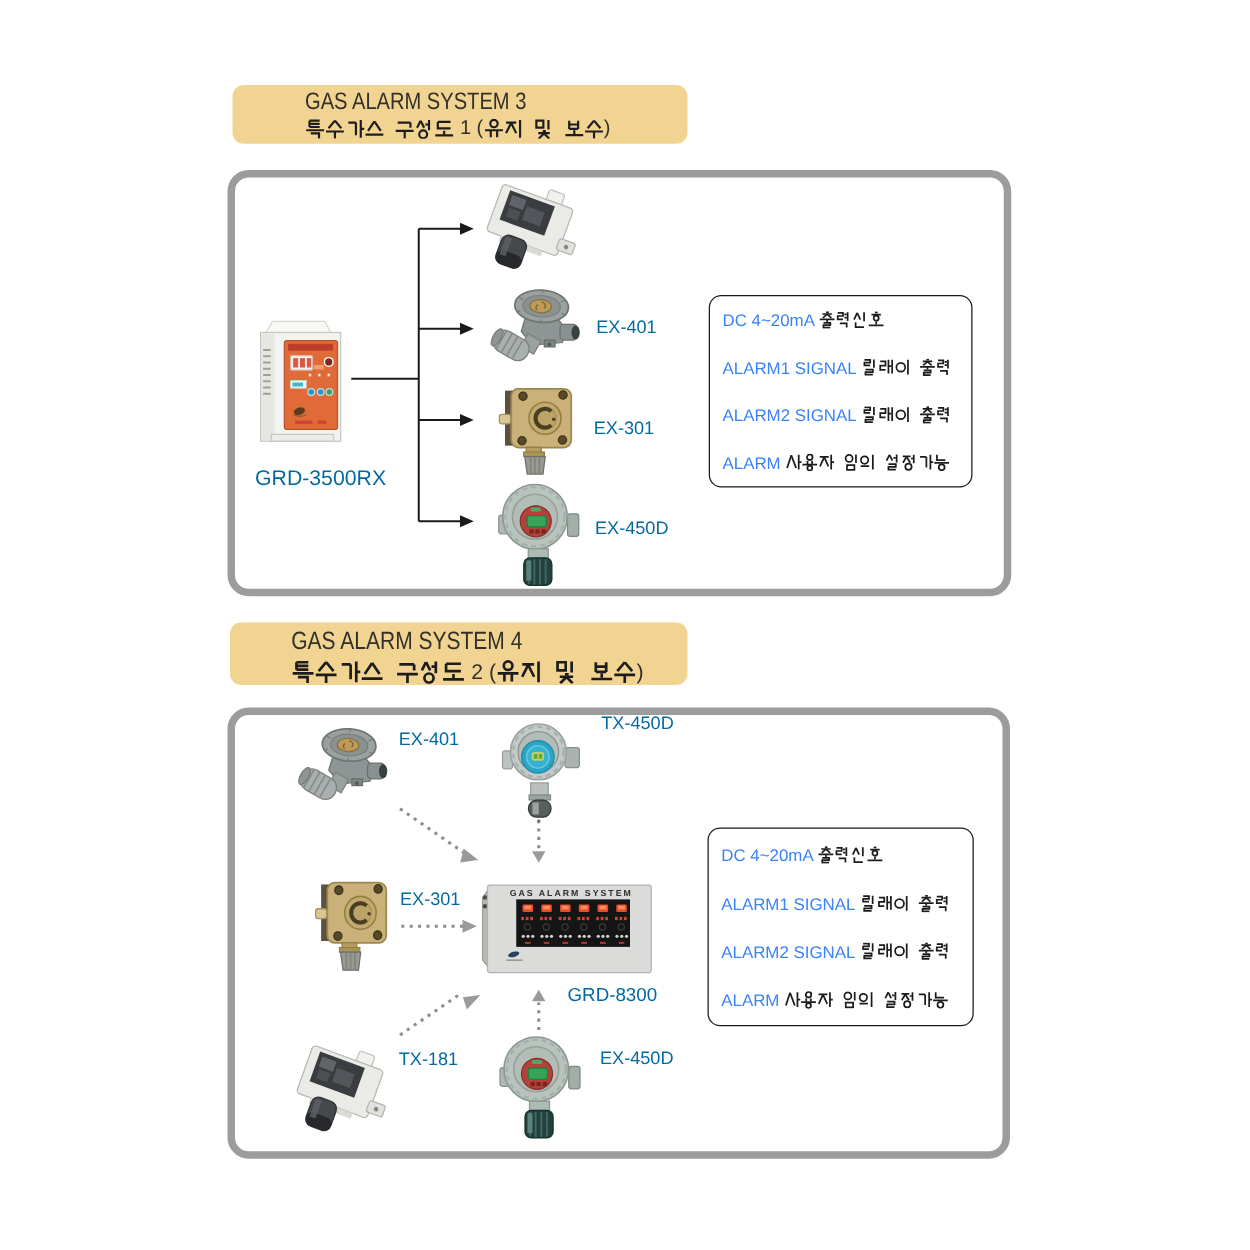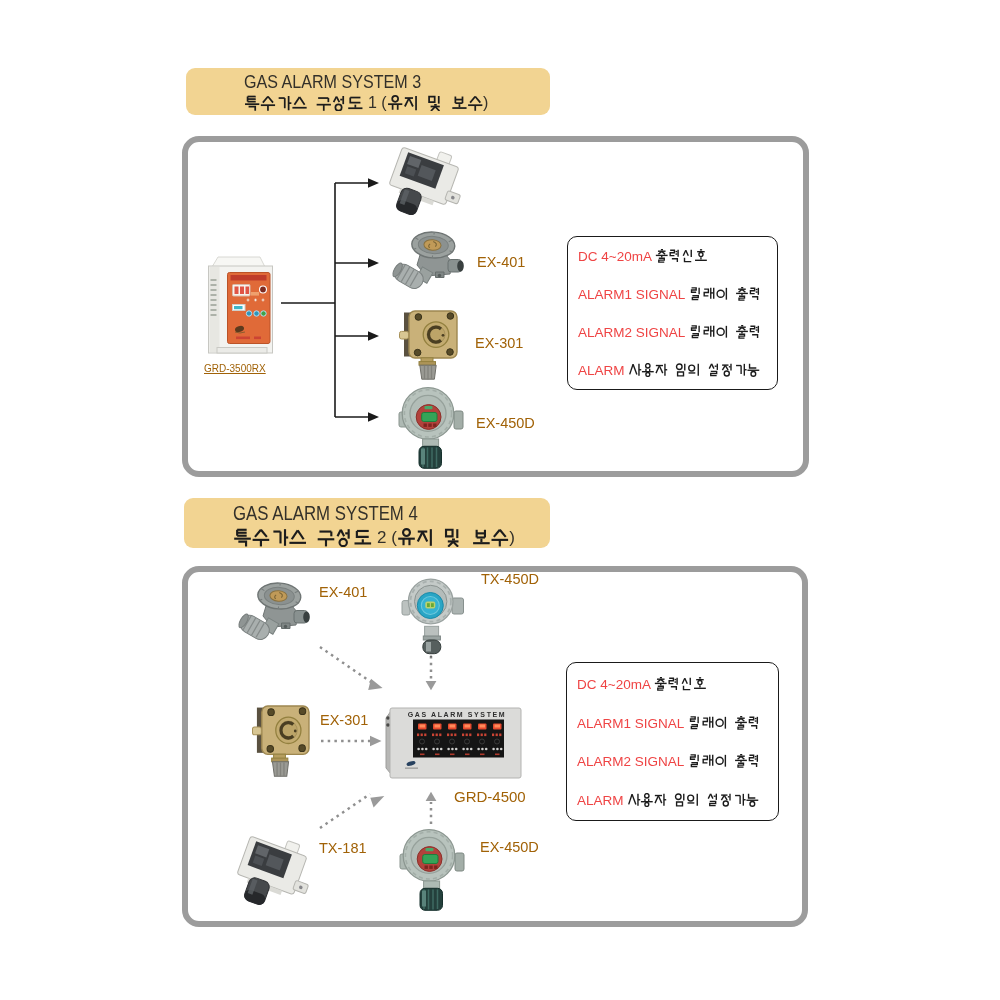--- a/index.html
+++ b/index.html
@@ -1,17 +1,17 @@
 <!DOCTYPE html>
 <html><head><meta charset="utf-8"><style>
 html,body{margin:0;padding:0;width:1000px;height:1000px;background:#fff;font-family:"Liberation Sans",sans-serif;}
 .abs{position:absolute;}
 svg.abs{filter:blur(0.35px);}
-.flexrow{position:absolute;display:flex;align-items:center;white-space:pre;color:#ef4444;}
-.lbl{position:absolute;white-space:pre;color:#a16207;}
+.flexrow{position:absolute;display:flex;align-items:center;white-space:pre;color:#3b82f6;}
+.lbl{position:absolute;white-space:pre;color:#0369a1;}
 .tbox{position:absolute;border:1.6px solid #1a1a1a;border-radius:10px;background:#fff;}
 .ybox{position:absolute;background:#f2d492;border-radius:9px;}
 .grect{position:absolute;border:6px solid #9c9c9c;border-radius:17px;background:#fff;}
 </style></head><body>
 <svg width="0" height="0" style="position:absolute">
     <defs>
       <symbol id="kteuk" viewBox="0 0 16 16" overflow="visible">
         <path d="M3.5 1.5h8"></path>
         <path d="M3.5 4h8"></path>
         <path d="M3.5 6.5h8"></path>
@@ -238,30 +238,30 @@
       <path d="M431 824v-22"></path>
 </g>
 <g fill="#9a9a9a" stroke="none">
 <path d="M371 678.7l11.6 9.3-14.4 1.9z"></path>
 <path d="M425.6 681h10.8l-5.4 9.2z"></path>
 <path d="M370 735.8l11.5 5.2-11.5 5.2z"></path>
 <path d="M370.3 797.7l14-1.8-10.7 11.6z"></path>
 <path d="M425.6 801h10.8l-5.4-9.2z"></path>
 </g>
 </svg>
-<div class="lbl" style="left:204px;top:363px;font-size:10px;text-decoration:underline;">GRD-3500RX</div>
+<div class="lbl" style="left:204px;top:373px;font-size:17px;">GRD-3500RX</div>
 <div class="lbl" style="left:477px;top:254px;font-size:14.5px;">EX-401</div>
 <div class="lbl" style="left:475px;top:335px;font-size:14.5px;">EX-301</div>
 <div class="lbl" style="left:476px;top:415px;font-size:14.5px;">EX-450D</div>
 <div class="lbl" style="left:319px;top:584px;font-size:14.5px;">EX-401</div>
 <div class="lbl" style="left:481px;top:571px;font-size:14.5px;">TX-450D</div>
 <div class="lbl" style="left:320px;top:712px;font-size:14.5px;">EX-301</div>
 <div class="lbl" style="left:319px;top:840px;font-size:14.5px;">TX-181</div>
 <div class="lbl" style="left:480px;top:839px;font-size:14.5px;">EX-450D</div>
-<div class="lbl" style="left:454px;top:788px;font-size:15px;">GRD-4500</div>
+<div class="lbl" style="left:454px;top:788px;font-size:15px;">GRD-8300</div>
 <div class="tbox" style="left:567px;top:236px;width:209px;height:152px;"></div>
 <div class="flexrow" style="left:578px;top:248px;height:16px;font-size:13.5px;"><span>DC 4~20mA </span><svg style="flex:none" width="52.7" height="13.5" viewBox="0 0 62.5 16" fill="none" stroke="#1c1c1c" stroke-width="1.65">
       <use href="#kchul" x="0.0" width="16" height="16"></use>
       <use href="#kryeok" x="15.5" width="16" height="16"></use>
       <use href="#ksin" x="31.0" width="16" height="16"></use>
       <use href="#kho" x="46.5" width="16" height="16"></use>
     </svg></div>
 <div class="flexrow" style="left:578px;top:286px;height:16px;font-size:13.5px;"><span>ALARM1 SIGNAL </span><svg style="flex:none" width="72.8" height="13.5" viewBox="0 0 86.3 16" fill="none" stroke="#1c1c1c" stroke-width="1.65">
       <use href="#kril" x="0.0" width="16" height="16"></use>
       <use href="#kre" x="15.5" width="16" height="16"></use>

